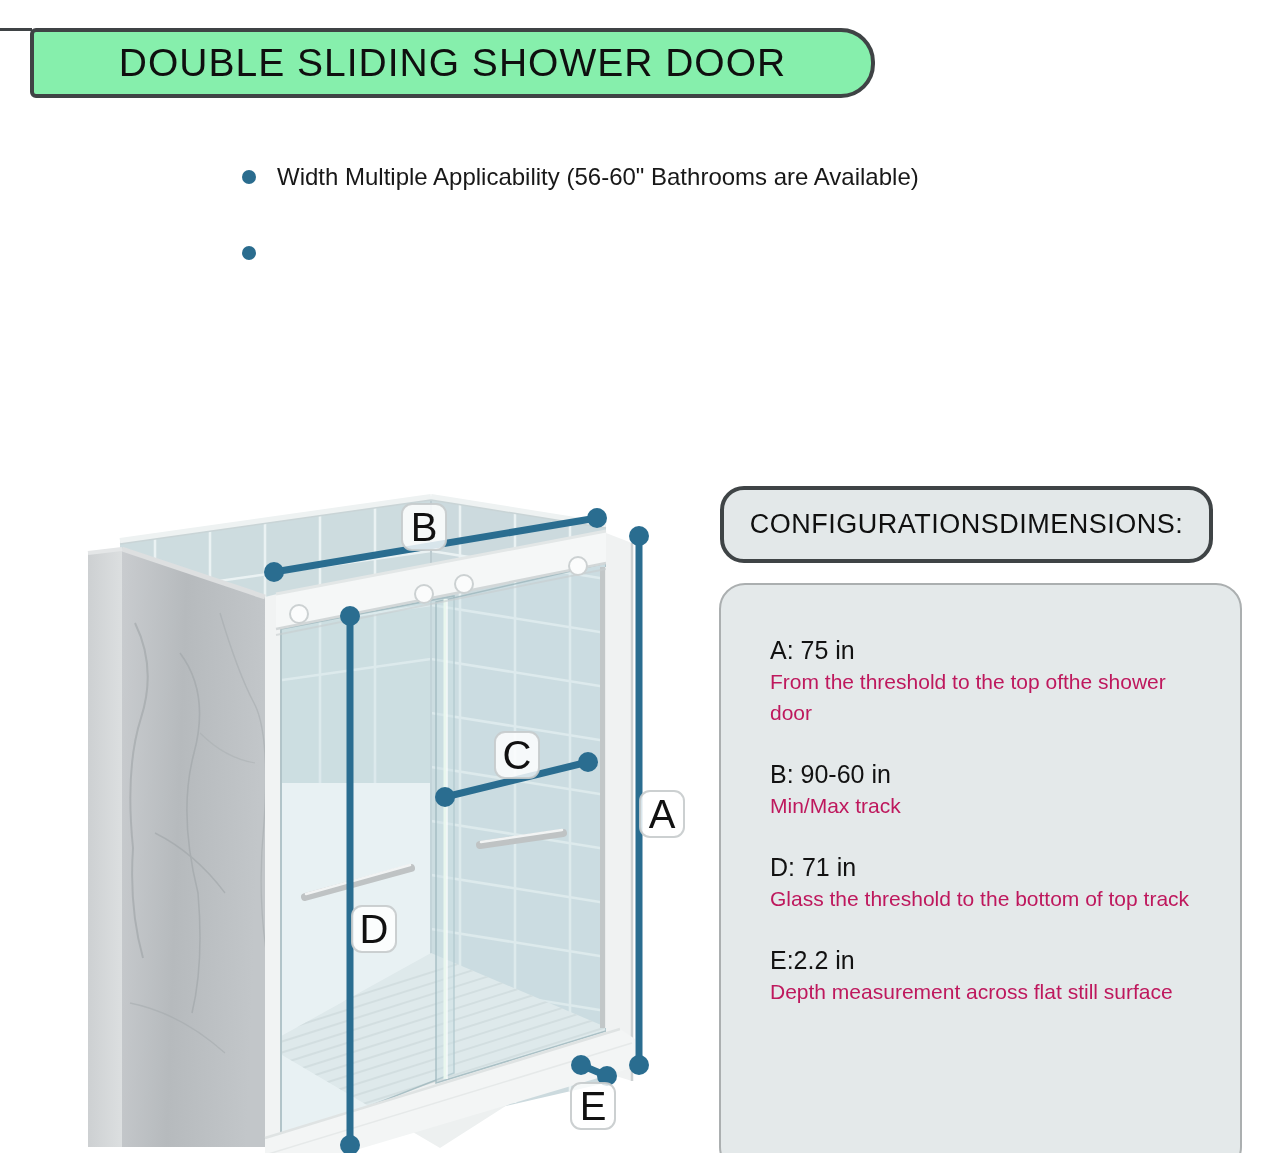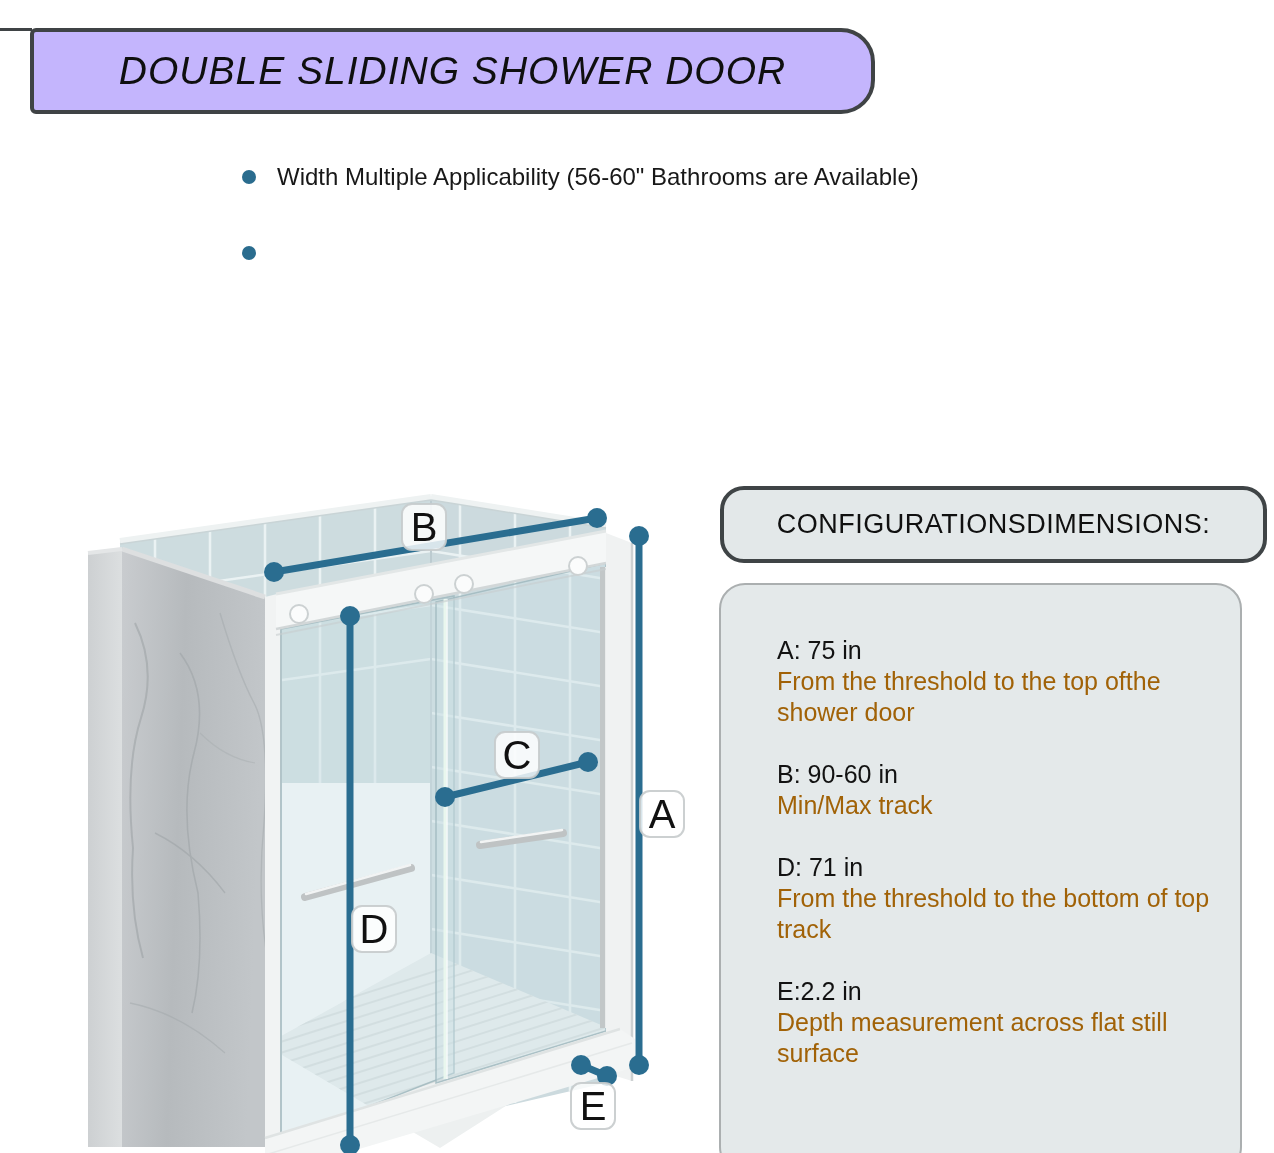--- a/index.html
+++ b/index.html
@@ -3,47 +3,47 @@
 <meta charset="utf-8">
 <style>
   html,body{margin:0;padding:0;}
   body{
     width:1274px;height:1153px;position:relative;overflow:hidden;
     background:#ffffff;font-family:"Liberation Sans",sans-serif;color:#141414;
   }
   
   .banner-artifact{position:absolute;left:0;top:28px;width:32px;height:3px;background:#3f4345;}
   .title-banner{
-    position:absolute;left:30px;top:28px;width:845px;height:86px;box-sizing:border-box;
-    background:#c4b5fd;border:4px solid #3f4345;border-radius:6px 34px 34px 6px;
-    display:flex;align-items:center;justify-content:center;font-style:italic;
+    position:absolute;left:30px;top:28px;width:845px;height:70px;box-sizing:border-box;
+    background:#86efac;border:4px solid #3f4345;border-radius:6px 34px 34px 6px;
+    display:flex;align-items:center;justify-content:center;
   }
   .title-banner span{font-size:39px;letter-spacing:1px;color:#0f0f0f;white-space:nowrap;}
   
   .features{position:absolute;left:242px;top:139px;margin:0;padding:0;list-style:none;}
   .features li{height:76px;display:flex;align-items:center;}
   .features .dot{width:14px;height:14px;border-radius:50%;background:#2a6c8e;flex:0 0 auto;margin-right:21px;}
   .features .ftext{font-size:24px;color:#181818;white-space:nowrap;}
   
   .diagram{position:absolute;left:60px;top:483px;width:655px;height:670px;}
   
   .panel-header{
-    position:absolute;left:720px;top:486px;width:547px;height:77px;box-sizing:border-box;
+    position:absolute;left:720px;top:486px;width:493px;height:77px;box-sizing:border-box;
     background:#e3e8e9;border:4px solid #3f4446;border-radius:24px;
     display:flex;align-items:center;justify-content:center;
   }
   .panel-header span{font-size:27px;letter-spacing:.5px;color:#101010;white-space:nowrap;}
   .panel-body{
     position:absolute;left:719px;top:583px;width:523px;height:590px;box-sizing:border-box;
     background:#e4e9ea;border:2px solid #abafb0;border-radius:26px;
     padding:50px 30px 0 41px;
   }
-  .dim-entry{margin:0 0 31px 15px;}
+  .dim-entry{margin:0 0 31px 8px;}
   .dim-entry .dim-value{display:block;font-size:25px;line-height:31px;color:#121212;}
-  .dim-entry .dim-desc{display:block;font-size:25px;line-height:31px;color:#a16207;max-width:440px;}
+  .dim-entry .dim-desc{display:block;font-size:21px;line-height:31px;color:#be185d;max-width:440px;}
 </style>
 </head>
 <body>
 
 <div class="banner-artifact"></div>
 
 <div class="title-banner">
   <span>DOUBLE SLIDING SHOWER DOOR</span>
 </div>
 
@@ -264,19 +264,19 @@
   <div class="dim-entry">
     <span class="dim-value">A: 75 in</span>
     <span class="dim-desc">From the threshold to the top ofthe shower door</span>
   </div>
   <div class="dim-entry">
     <span class="dim-value">B: 90-60 in</span>
     <span class="dim-desc">Min/Max track</span>
   </div>
   <div class="dim-entry">
     <span class="dim-value">D: 71 in</span>
-    <span class="dim-desc">From the threshold to the bottom of top track</span>
+    <span class="dim-desc">Glass the threshold to the bottom of top track</span>
   </div>
   <div class="dim-entry">
     <span class="dim-value">E:2.2 in</span>
     <span class="dim-desc">Depth measurement across flat still surface</span>
   </div>
 </div>
 
 </body></html>

